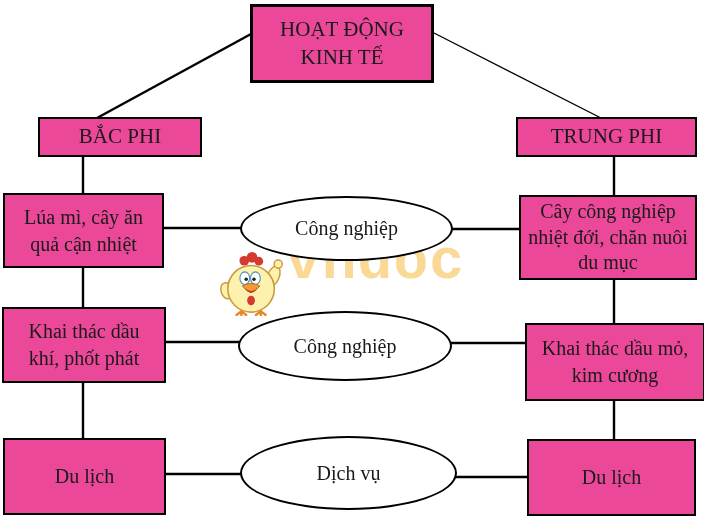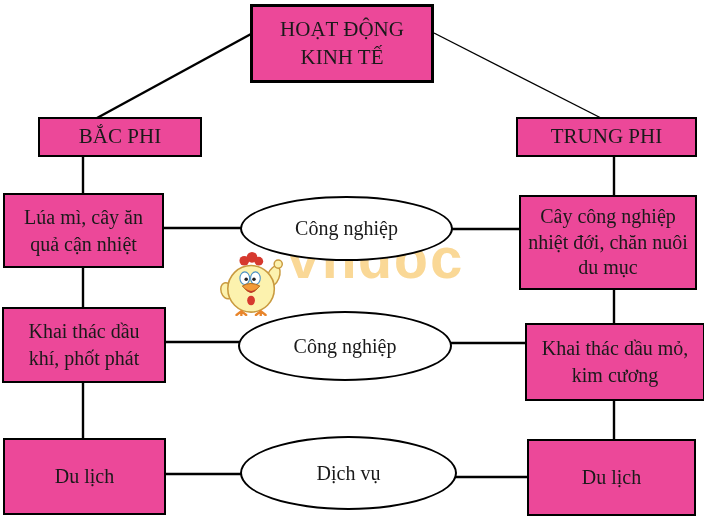--- a/index.html
+++ b/index.html
@@ -45,21 +45,21 @@
     font-size:20px;
     z-index:4;
     box-sizing:border-box;
   }
 
   #title-box   {left:250px;top:4px;  width:184px;height:79px;border-width:3px;font-size:21px;padding:0 26px;}
   #north-box   {left:2px;  top:117px;width:164px;height:40px;font-size:21px;margin-left:36px;}
   #central-box {left:516px;top:117px;width:181px;height:40px;font-size:21px;}
 
   #north-agri  {left:3px;  top:193px;width:161px;height:75px;padding:0 13px;}
-  #central-agri{left:519px;top:195px;width:178px;height:95px;padding:0 7px;line-height:1.28;}
+  #central-agri{left:519px;top:195px;width:178px;height:85px;padding:0 7px;line-height:1.28;}
   #north-ind   {left:2px;  top:307px;width:164px;height:76px;padding:0 12px;}
   #central-ind {left:525px;top:323px;width:180px;height:78px;padding:6px 13px;}
   #north-serv  {left:3px;  top:438px;width:163px;height:77px;}
   #central-serv{left:527px;top:439px;width:169px;height:77px;}
 
   #ellipse-agri{left:240px;top:196px;width:213px;height:65px;}
   #ellipse-ind {left:238px;top:311px;width:214px;height:70px;}
   #ellipse-serv{left:240px;top:436px;width:217px;height:74px;}
 </style>
 </head>

